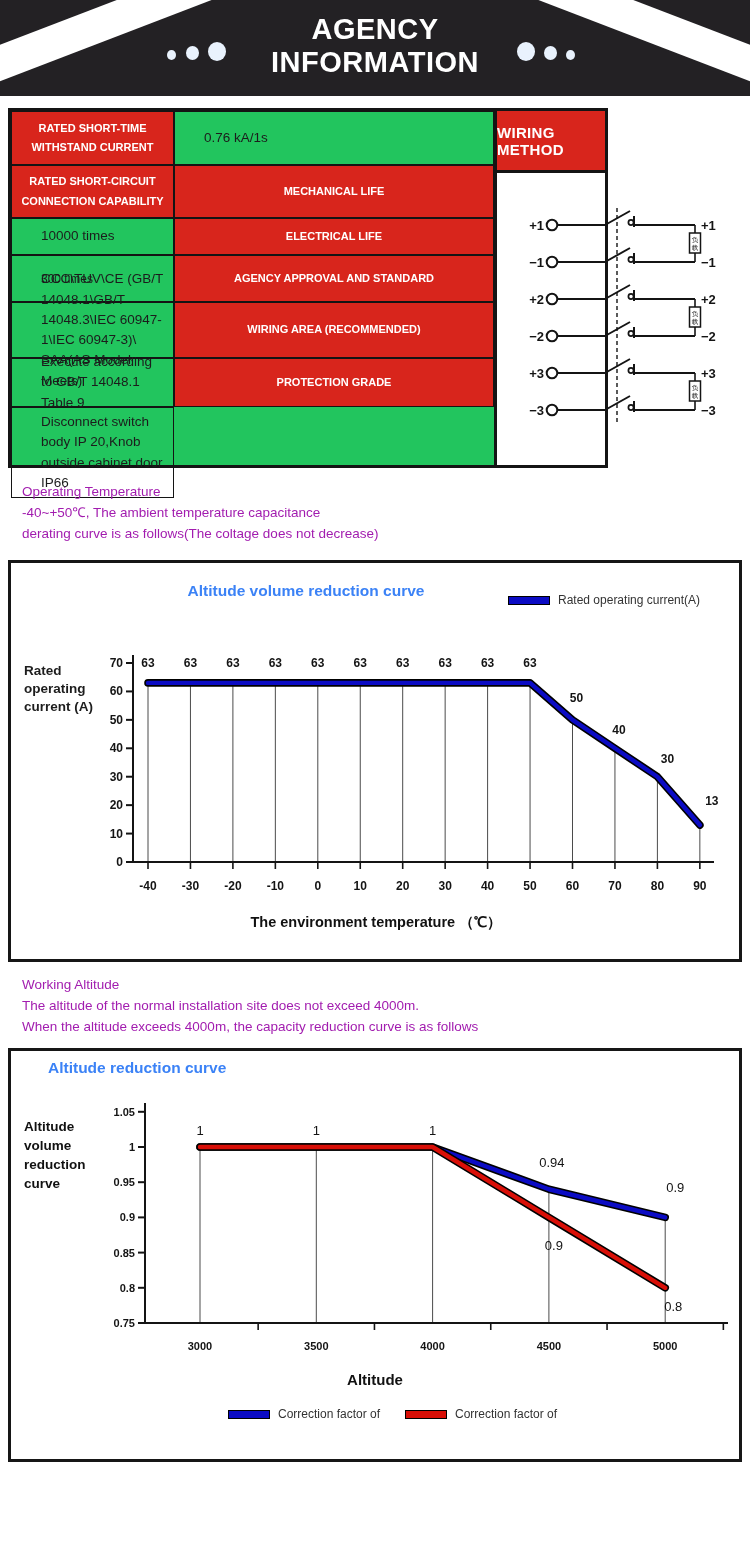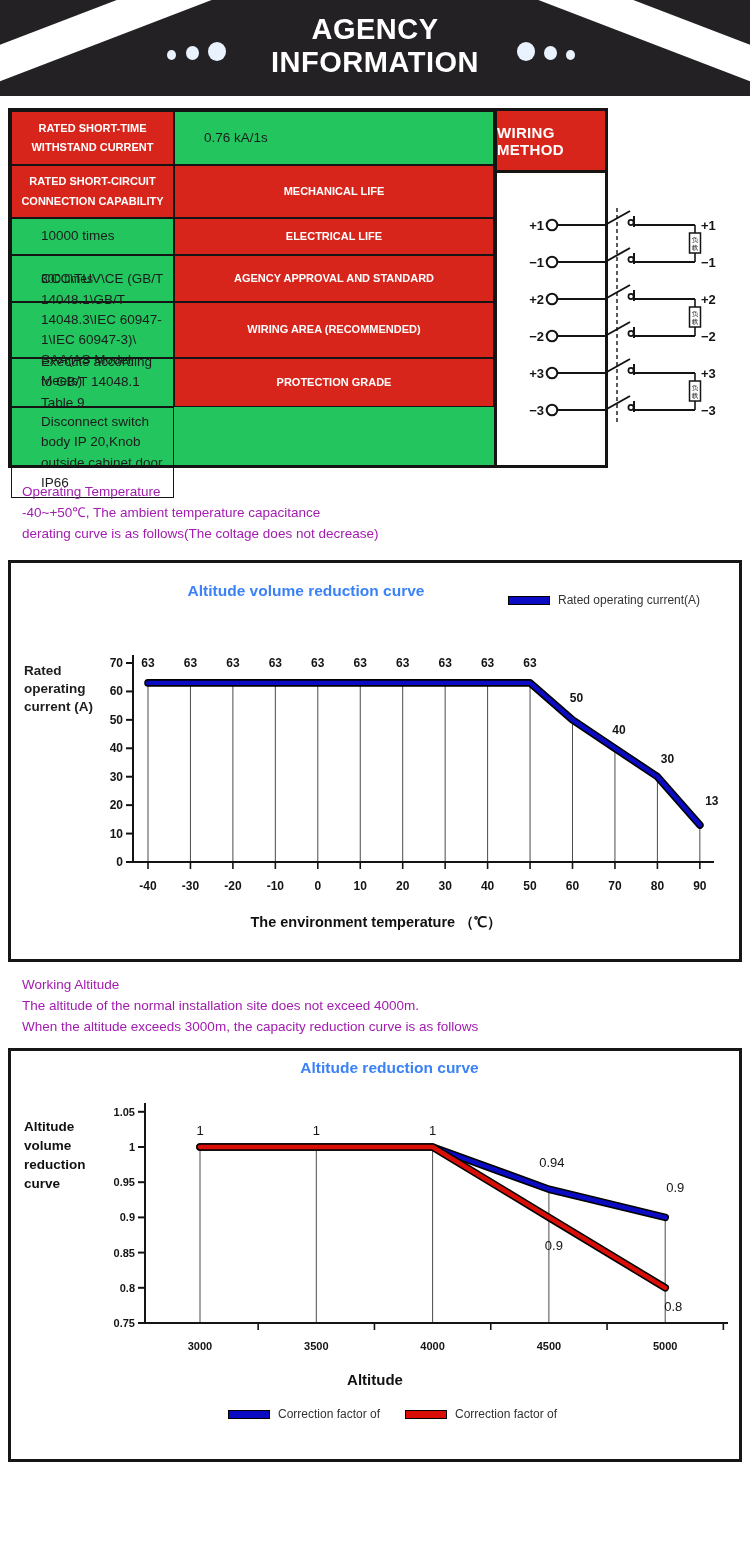--- a/index.html
+++ b/index.html
@@ -45,21 +45,21 @@
   .note2{top:974px;}
 
   
   .chart-box{position:absolute;left:8px;width:734px;box-sizing:border-box;
              border:3px solid #161616;background:#fff;}
   #chart1{top:560px;height:402px;}
   #chart2{top:1048px;height:414px;}
   .plot{position:absolute;inset:0;}
   .chart-title{position:absolute;font-weight:bold;font-size:15.5px;color:#3b82f6;}
   .t1{left:80px;width:430px;text-align:center;top:19px;}
-  .t2{left:0;right:8px;text-align:center;top:8px;padding-left:37px;}
+  .t2{left:0;right:8px;top:8px;padding-left:37px;}
   .legend-item{position:absolute;display:flex;align-items:center;gap:8px;}
   .lg1{left:497px;top:30px;}
   .lg2a{left:217px;top:356px;}
   .lg2b{left:394px;top:356px;}
   .swatch{width:42px;height:9px;border:1.5px solid #000;box-sizing:border-box;display:inline-block;}
   .legend-text{font-size:12px;color:#333;}
   .ylab{position:absolute;left:13px;color:#1d1d1d;}
   .ylab1{top:99px;font-size:13.5px;font-weight:600;line-height:18px;}
   .ylab2{top:66px;font-size:13.5px;font-weight:bold;line-height:19px;color:#111;}
   .xlab{position:absolute;font-weight:bold;color:#111;text-align:center;}
@@ -275,21 +275,21 @@
         <text x="565.5" y="138.86" text-anchor="middle" class="pl1">50</text>
         <text x="607.95" y="171.288" text-anchor="middle" class="pl1">40</text>
         <text x="656.4000000000001" y="199.716" text-anchor="middle" class="pl1">30</text>
         <text x="700.85" y="242.04359999999997" text-anchor="middle" class="pl1">13</text>
       </svg></div>
 </div>
 
 <div class="note note2">
   <div>Working Altitude</div>
   <div>The altitude of the normal installation site does not exceed 4000m.</div>
-  <div>When the altitude exceeds 3000m, the capacity reduction curve is as follows</div>
+  <div>When the altitude exceeds 4000m, the capacity reduction curve is as follows</div>
 </div>
 
 <div class="chart-box" id="chart2">
   <div class="chart-title t2">Altitude reduction curve</div>
   <div class="ylab ylab2">
     <div>Altitude</div>
     <div>volume</div>
     <div>reduction</div>
     <div>curve</div>
   </div>

